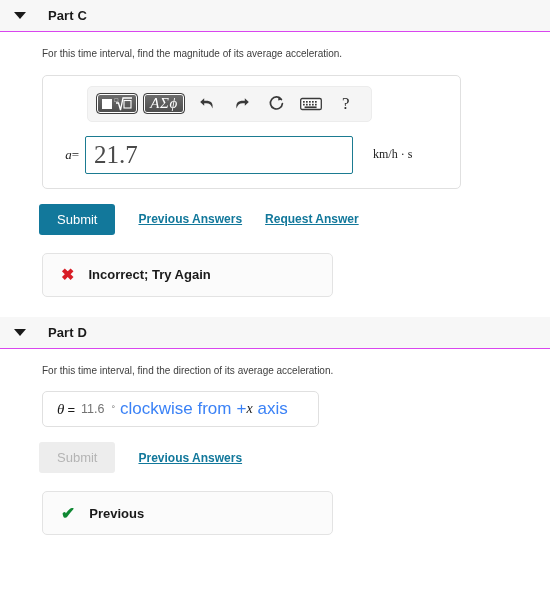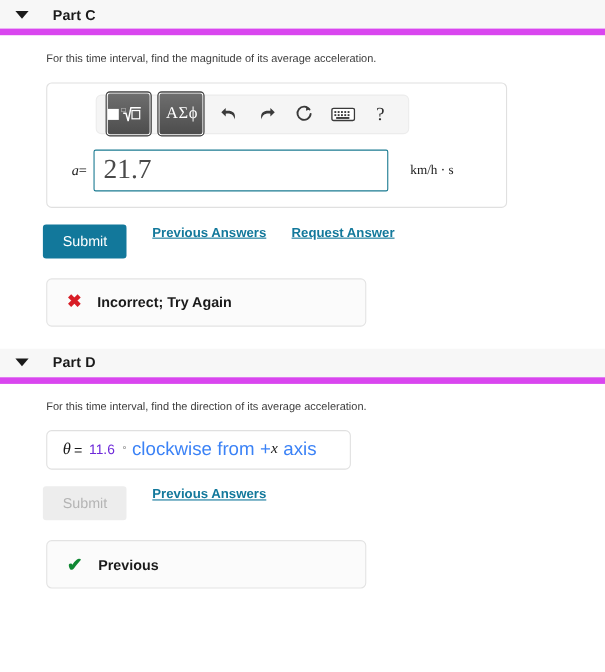--- a/index.html
+++ b/index.html
@@ -8,21 +8,21 @@
     width: 550px; height: 611px;
     background: #ffffff;
     font-family: "Liberation Sans", sans-serif;
     -webkit-font-smoothing: antialiased;
   }
   .page { position: relative; width: 550px; height: 611px; overflow: hidden; }
 
   
   .part-header {
     background: #f7f7f7;
-    border-bottom: 6px solid #d946ef;
+    border-bottom: 1px solid #d946ef;
     height: 32px;
     display: flex;
     align-items: center;
     padding-left: 14px;
   }
   .caret {
     width: 0; height: 0;
     border-left: 6px solid transparent;
     border-right: 6px solid transparent;
     border-top: 7px solid #1a1a1a;
@@ -67,32 +67,33 @@
     border: 1px solid #ececec;
     border-radius: 5px;
     height: 36px;
     display: flex;
     align-items: center;
     padding: 0 8px;
     margin-left: 32px;
     width: 285px;
   }
   .tb-btn {
-    height: 41px;
+    height: 21px;
     min-width: 38px;
     border-radius: 4px;
     background: linear-gradient(#6f6f6f, #4c4c4c);
     border: 1px solid #3f3f3f;
     box-shadow: 0 0 0 1px #ffffff inset;
     display: flex;
     align-items: center;
-    justify-content: flex-start;
+    justify-content: center;
     margin-right: 5px;
     cursor: pointer;
     color: #ffffff;
+    font-style: italic;
   }
   .tb-btn.greek {
     font-family: "Liberation Serif", serif;
     font-size: 15px;
     letter-spacing: 0.5px;
     padding: 0 7px;
   }
   .tb-icon {
     width: 30px;
     height: 28px;
@@ -141,20 +142,21 @@
     font-family: "Liberation Serif", serif;
     font-size: 12px;
     color: #1a1a1a;
     margin-left: 20px;
     white-space: nowrap;
   }
 
   
   .action-row {
     display: flex;
+    align-items: center;
     margin-top: 15px;
     margin-left: -3px;
   }
   .btn-submit {
     background: #12789b;
     color: #ffffff;
     border: none;
     border-radius: 3px;
     font-size: 13px;
     font-family: "Liberation Sans", sans-serif;
@@ -216,21 +218,21 @@
     font-size: 13px;
     color: #2e2e2e;
   }
   .ro-sym {
     font-family: "Liberation Serif", serif;
     font-style: italic;
     font-size: 15px;
     color: #1a1a1a;
   }
   .ro-eq { margin: 0 6px 0 3px; color: #1a1a1a; }
-  .ro-val { color: #6d28d9; font-size: 12.5px; }
+  .ro-val { color: #737373; font-size: 12.5px; }
   .ro-deg { font-size: 9px; vertical-align: super; color: #6d6d6d; margin: 0 5px 0 7px; }
   .ro-tail { color: #3b82f6; font-size: 17px; }
   .ro-x {
     font-family: "Liberation Serif", serif;
     font-style: italic;
     font-size: 14px;
     color: #1a1a1a;
   }
   .spacer-d { height: 20px; }
 </style>

